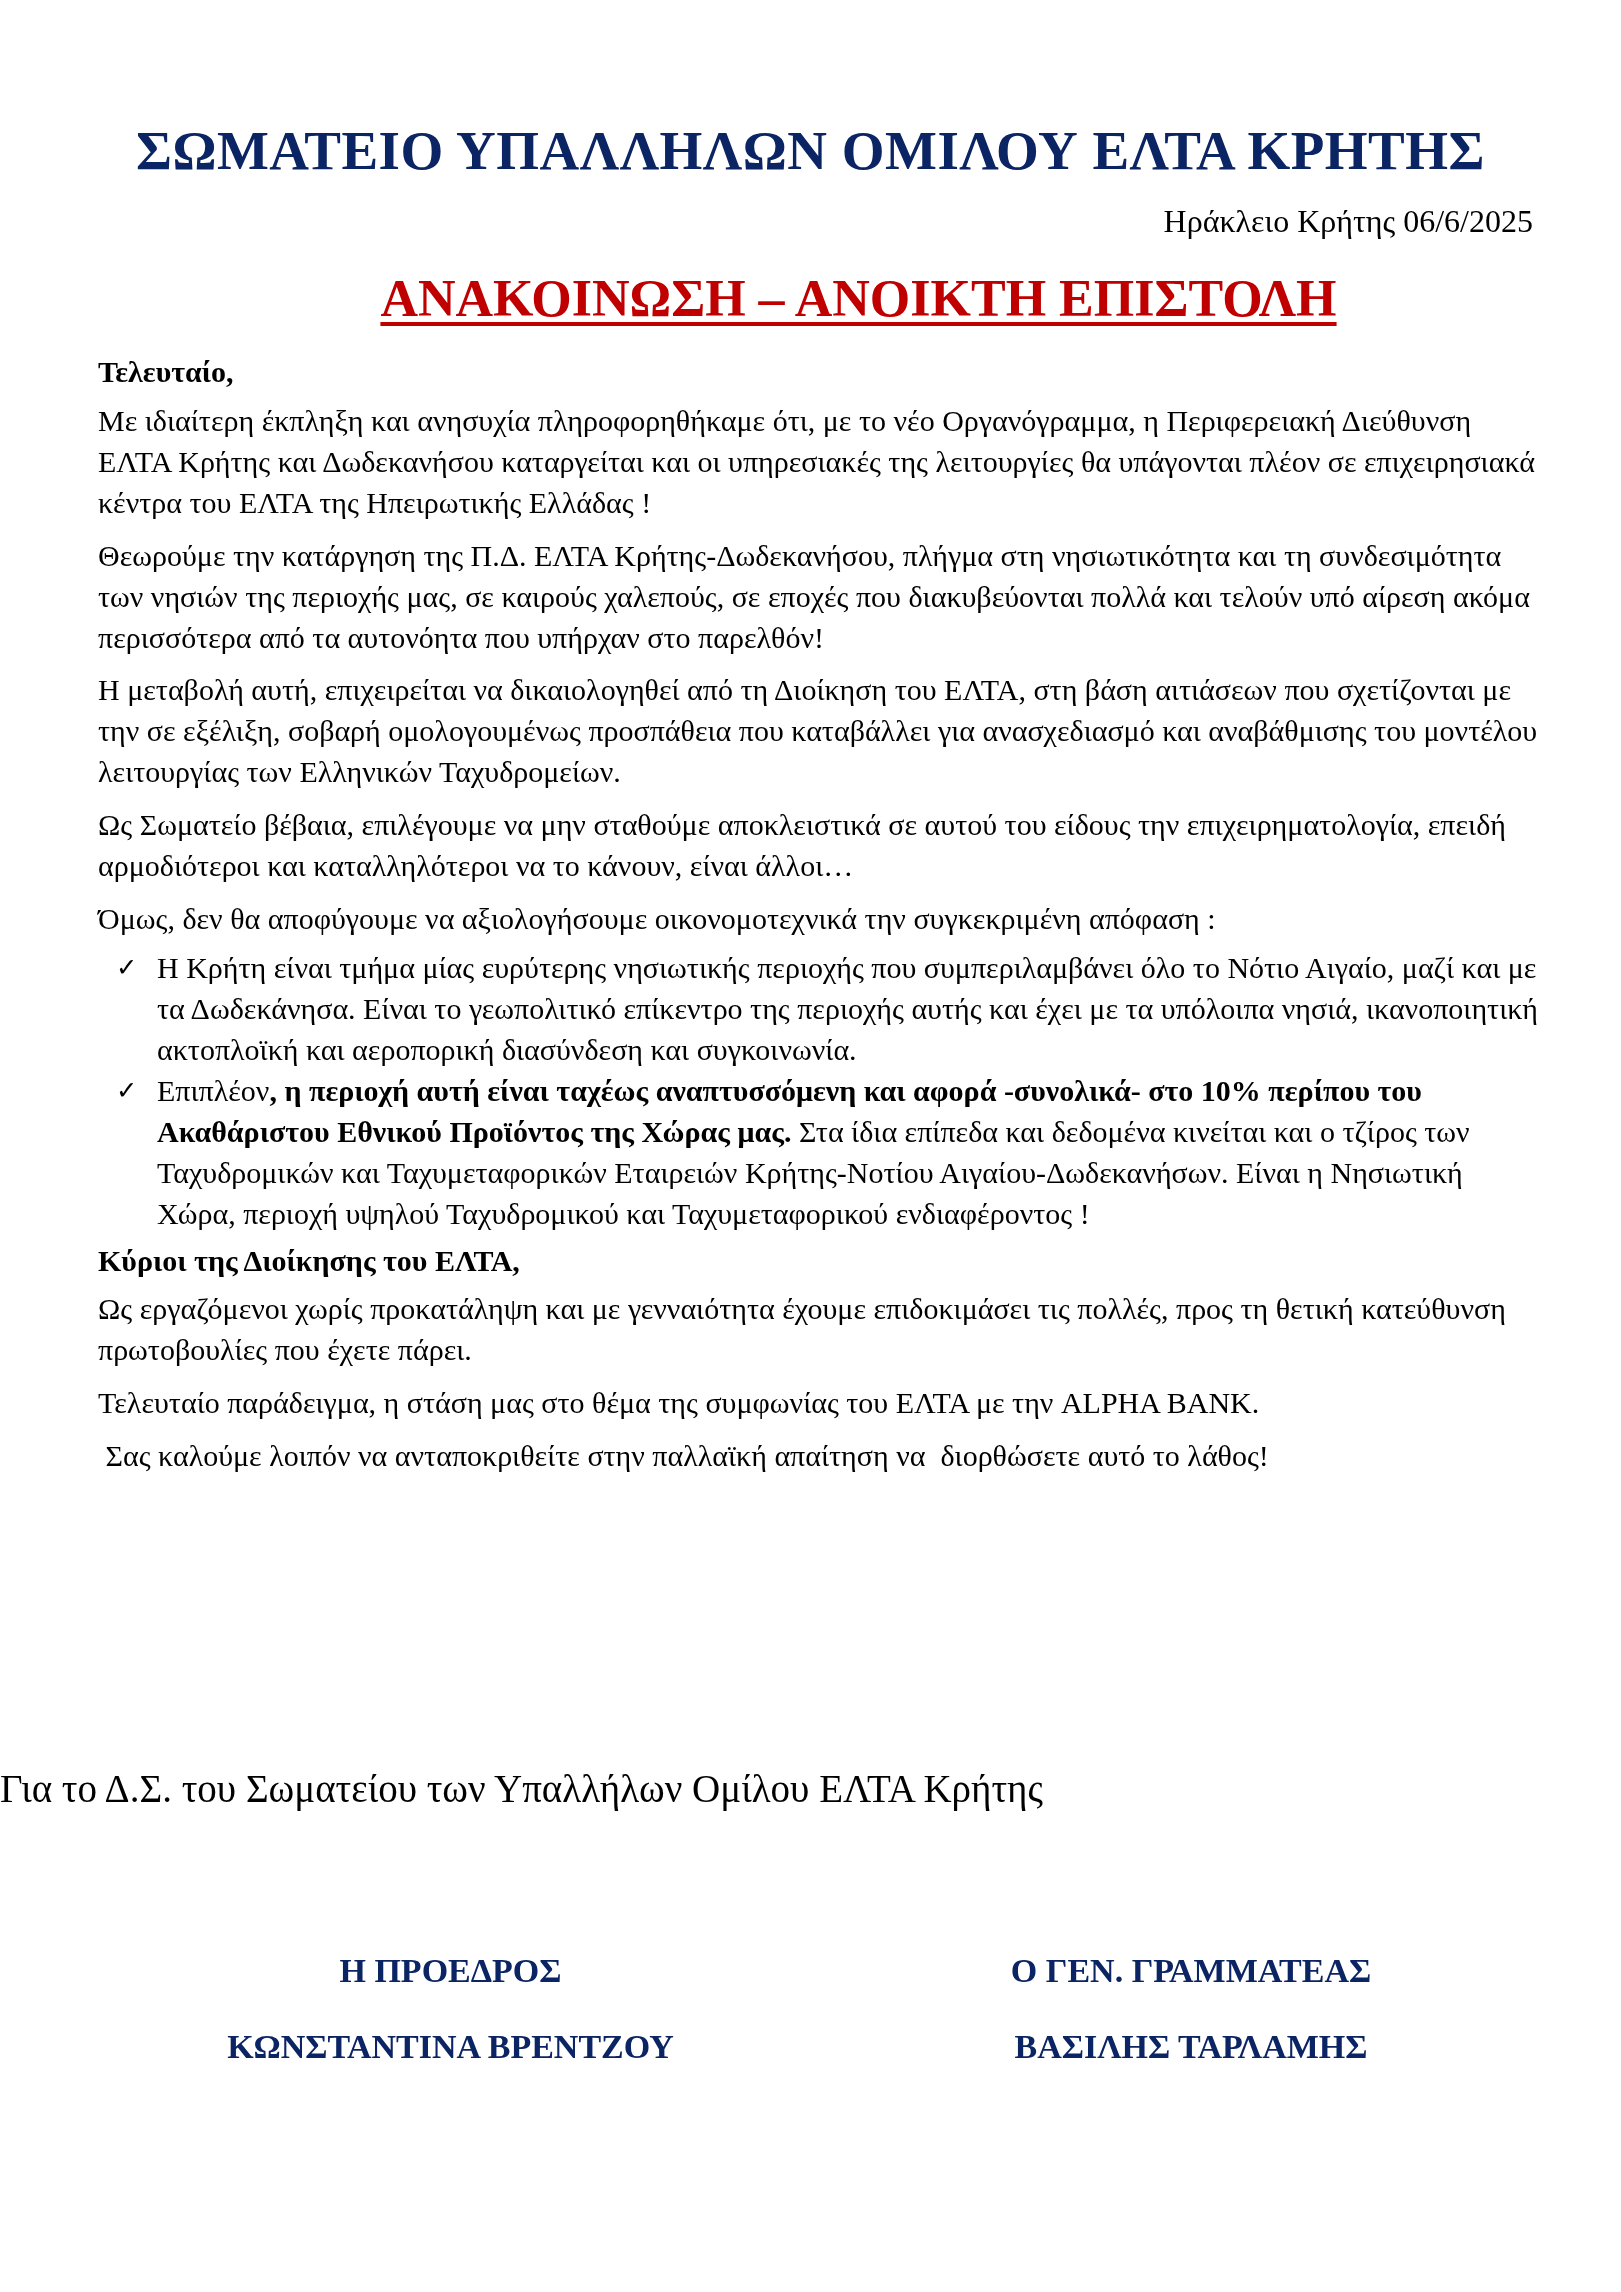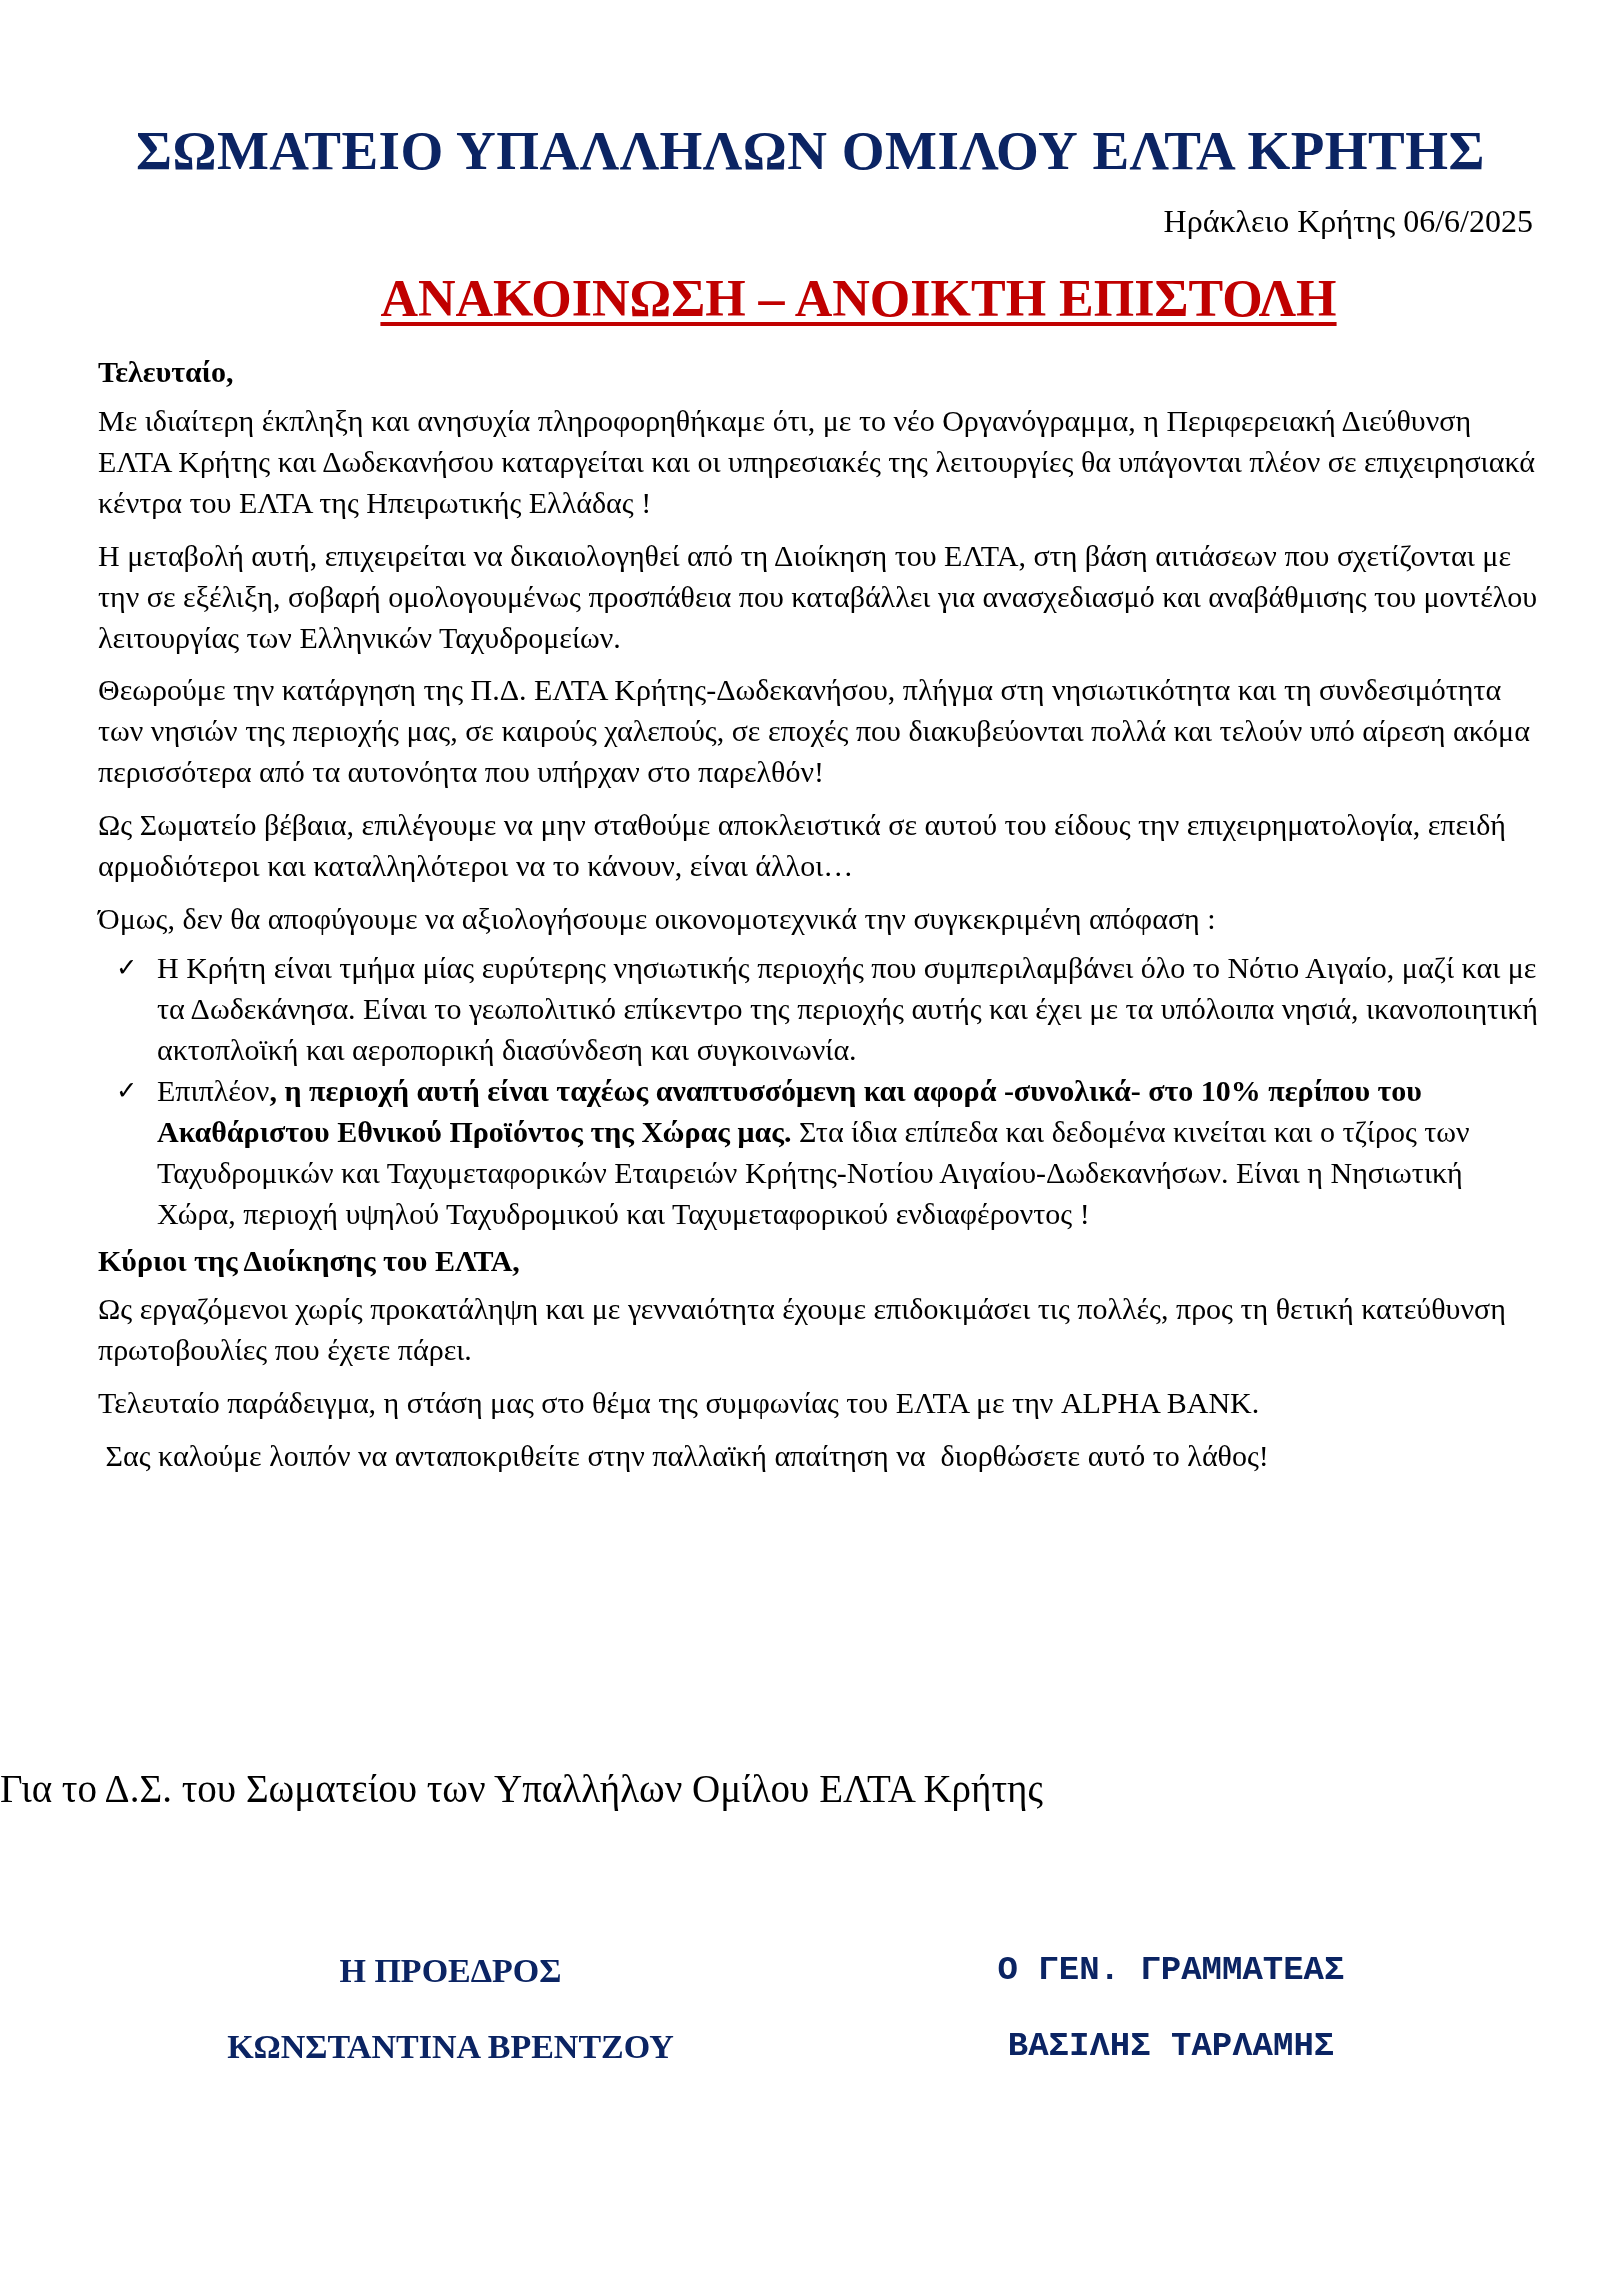--- a/index.html
+++ b/index.html
@@ -37,42 +37,42 @@
   }
   .sign-intro {
     position: absolute; left: 0; top: 1744px; width: 1621px; text-align: left;
     font-size: 39px; line-height: 49px;
   }
   .sig {
     position: absolute; font-size: 34px; font-weight: bold; color: #0b2463;
     text-align: center; line-height: 43px;
   }
   .sig.left { left: 186px; width: 529px; }
-  .sig.right { left: 882px; width: 578px; font-family: Liberation Mono, monospace; }
+  .sig.right { left: 902px; width: 578px; }
   .sig.role { top: 1929px; }
   .sig.name { top: 2005px; }
 </style>
 </head>
 <body>
 
 <div class="page">
 
   <div class="org-title">ΣΩΜΑΤΕΙΟ ΥΠΑΛΛΗΛΩΝ ΟΜΙΛΟΥ ΕΛΤΑ ΚΡΗΤΗΣ</div>
 
   <div class="date-line">Ηράκλειο Κρήτης 06/6/2025</div>
 
   <div class="headline">
     <span>ΑΝΑΚΟΙΝΩΣΗ – ΑΝΟΙΚΤΗ ΕΠΙΣΤΟΛΗ</span>
   </div>
 
   <div class="body">
     <p class="tight b">Τελευταίο,</p>
     <p>Με ιδιαίτερη έκπληξη και ανησυχία πληροφορηθήκαμε ότι, με το νέο Οργανόγραμμα, η Περιφερειακή Διεύθυνση ΕΛΤΑ Κρήτης και Δωδεκανήσου καταργείται και οι υπηρεσιακές της λειτουργίες θα υπάγονται πλέον σε επιχειρησιακά κέντρα του ΕΛΤΑ της Ηπειρωτικής Ελλάδας !</p>
+    <p>Θεωρούμε την κατάργηση της Π.Δ. ΕΛΤΑ Κρήτης-Δωδεκανήσου, πλήγμα στη νησιωτικότητα και τη συνδεσιμότητα των νησιών της περιοχής μας, σε καιρούς χαλεπούς, σε εποχές  που διακυβεύονται πολλά και τελούν υπό αίρεση ακόμα περισσότερα από τα αυτονόητα που υπήρχαν στο παρελθόν!</p>
     <p>Η μεταβολή αυτή, επιχειρείται να δικαιολογηθεί από τη Διοίκηση του ΕΛΤΑ, στη βάση αιτιάσεων που σχετίζονται με  την σε εξέλιξη,  σοβαρή ομολογουμένως προσπάθεια που καταβάλλει για ανασχεδιασμό και αναβάθμισης του μοντέλου λειτουργίας των Ελληνικών Ταχυδρομείων.</p>
-    <p>Θεωρούμε την κατάργηση της Π.Δ. ΕΛΤΑ Κρήτης-Δωδεκανήσου, πλήγμα στη νησιωτικότητα και τη συνδεσιμότητα των νησιών της περιοχής μας, σε καιρούς χαλεπούς, σε εποχές  που διακυβεύονται πολλά και τελούν υπό αίρεση ακόμα περισσότερα από τα αυτονόητα που υπήρχαν στο παρελθόν!</p>
     <p>Ως Σωματείο βέβαια, επιλέγουμε να μην σταθούμε αποκλειστικά σε αυτού του είδους την επιχειρηματολογία, επειδή αρμοδιότεροι και καταλληλότεροι να το κάνουν, είναι άλλοι…</p>
     <p class="tight">Όμως, δεν θα αποφύγουμε να αξιολογήσουμε οικονομοτεχνικά την συγκεκριμένη απόφαση :</p>
 
     <ul class="checks">
       <li>
         <span class="check-icon">✓</span>
         <span>Η Κρήτη είναι τμήμα μίας ευρύτερης νησιωτικής περιοχής που συμπεριλαμβάνει όλο το Νότιο Αιγαίο, μαζί και με τα Δωδεκάνησα. Είναι το γεωπολιτικό επίκεντρο της περιοχής αυτής και έχει με τα υπόλοιπα νησιά, ικανοποιητική ακτοπλοϊκή και αεροπορική διασύνδεση και συγκοινωνία.</span>
       </li>
       <li>
         <span class="check-icon">✓</span>

